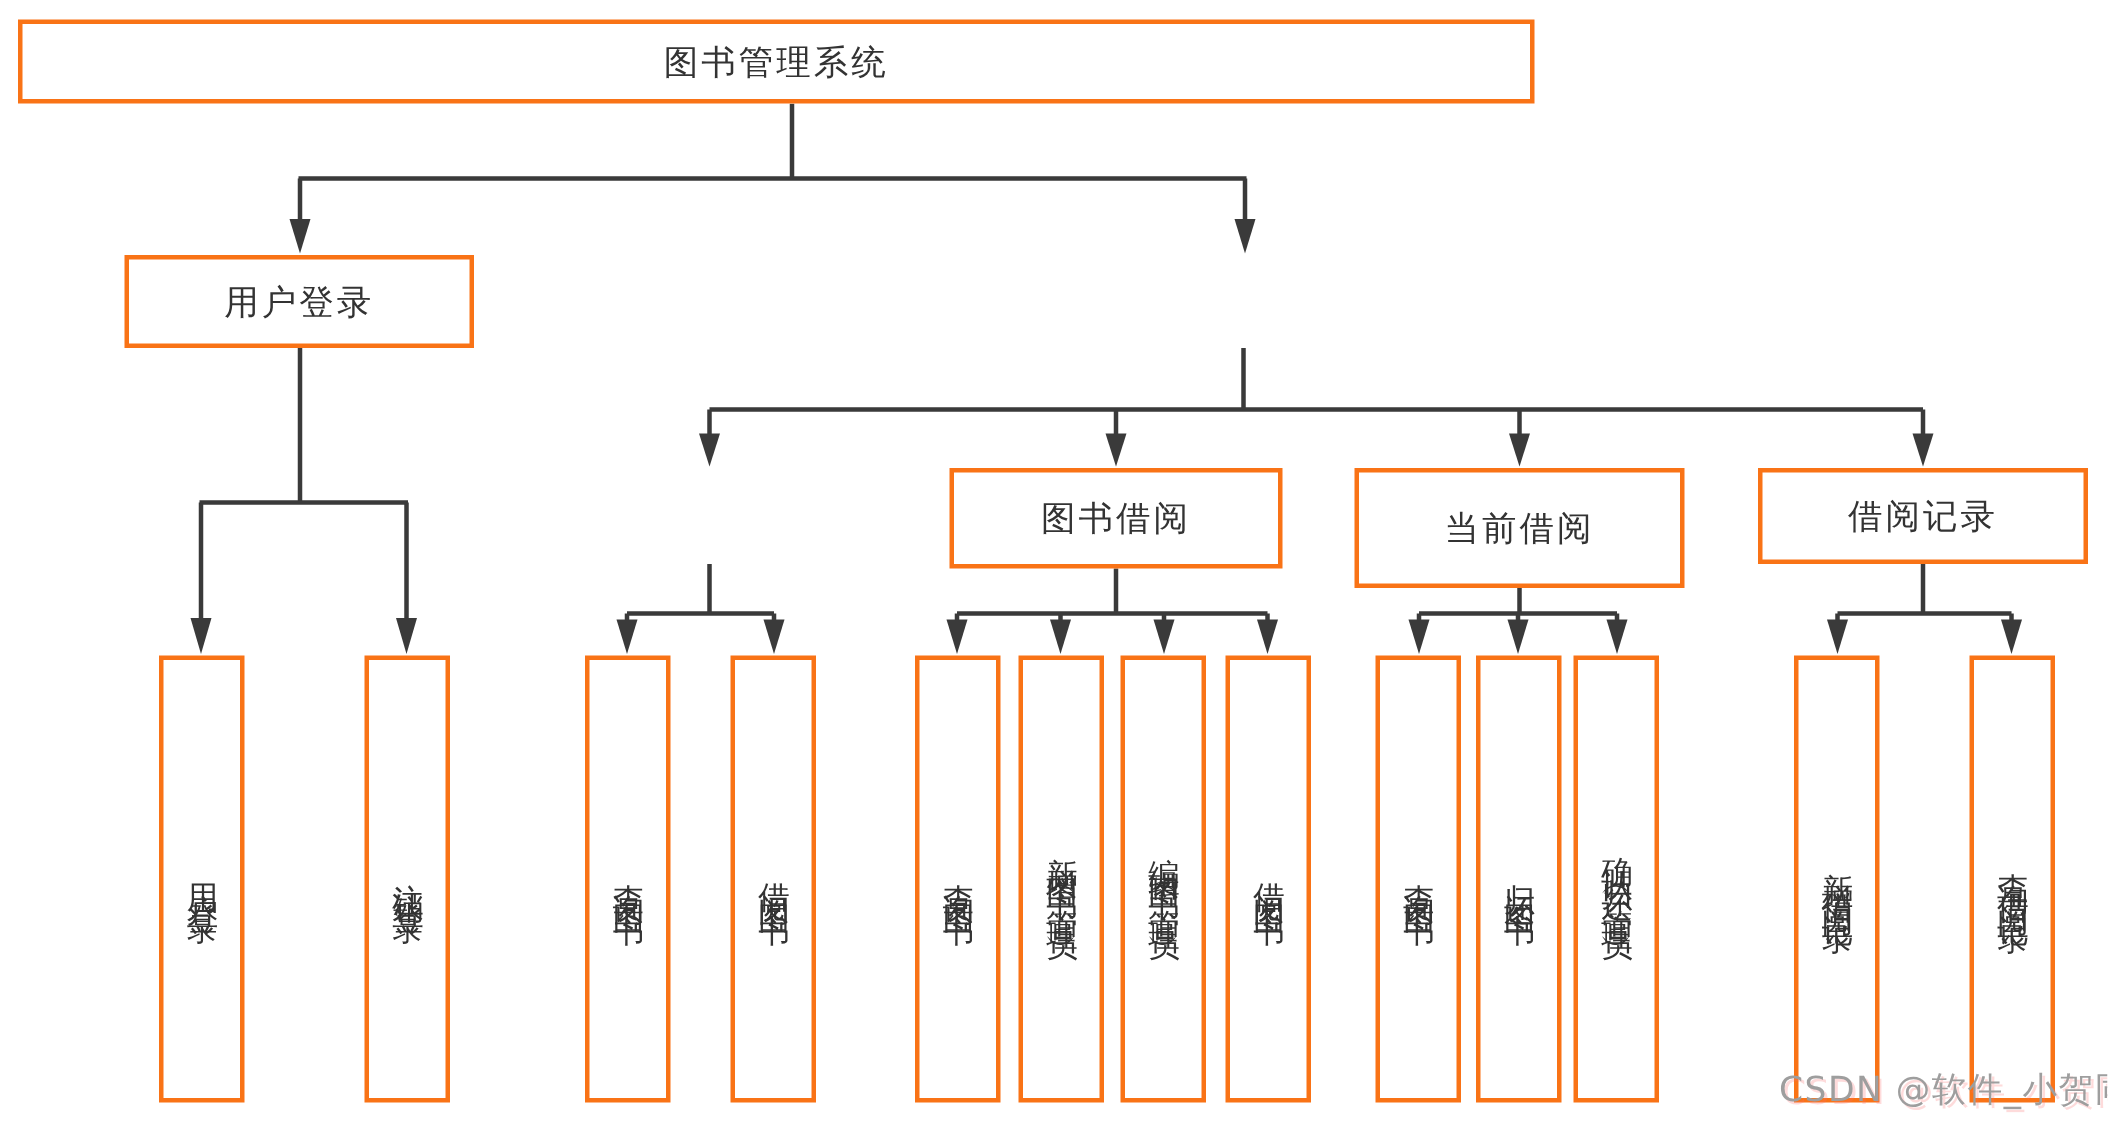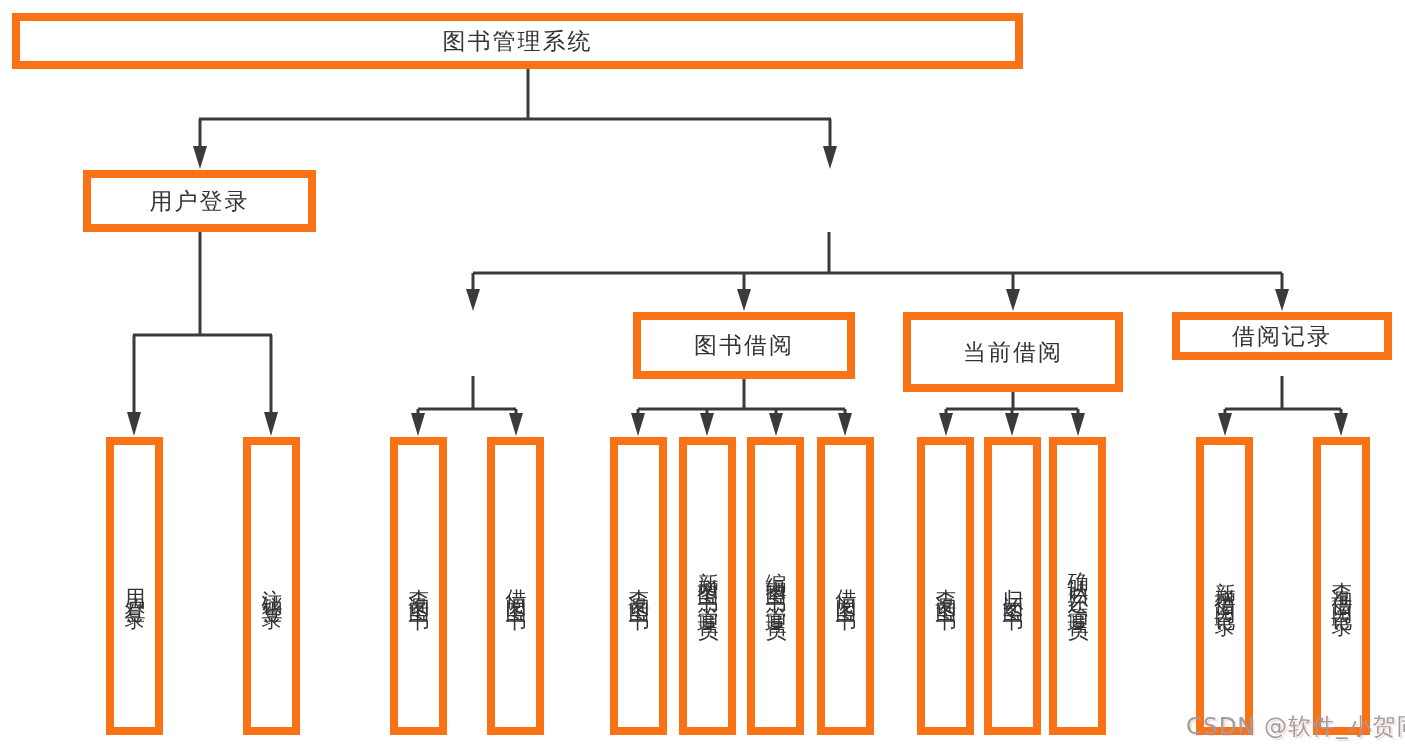--- a/index.html
+++ b/index.html
@@ -27,21 +27,21 @@
     fill: none;
   }
   #wires polygon {
     fill: #3a3a3a;
     stroke: none;
   }
   .node {
     position: absolute;
     box-sizing: border-box;
     background: #ffffff;
-    border: 8px solid #f97316;
+    border: 3px solid #f97316;
     display: flex;
     align-items: center;
     justify-content: center;
     color: #333333;
     z-index: 2;
   }
   .node.h {
     font-size: 23px;
     letter-spacing: 2px;
   }
@@ -127,21 +127,21 @@
   <div class="node h" style="left:83px; top:170px; width:233px; height:62px;">
     <span>用户登录</span>
   </div>
 
   <div class="node h" style="left:633px; top:312px; width:222px; height:67px;">
     <span>图书借阅</span>
   </div>
   <div class="node h" style="left:903px; top:312px; width:220px; height:80px;">
     <span>当前借阅</span>
   </div>
-  <div class="node h" style="left:1172px; top:312px; width:220px; height:48px;">
+  <div class="node h" style="left:1172px; top:312px; width:220px; height:64px;">
     <span>借阅记录</span>
   </div>
 
   <div class="node v" style="left:106px;">
     <span>用户登录</span>
   </div>
   <div class="node v" style="left:243px;">
     <span>注销登录</span>
   </div>
 

